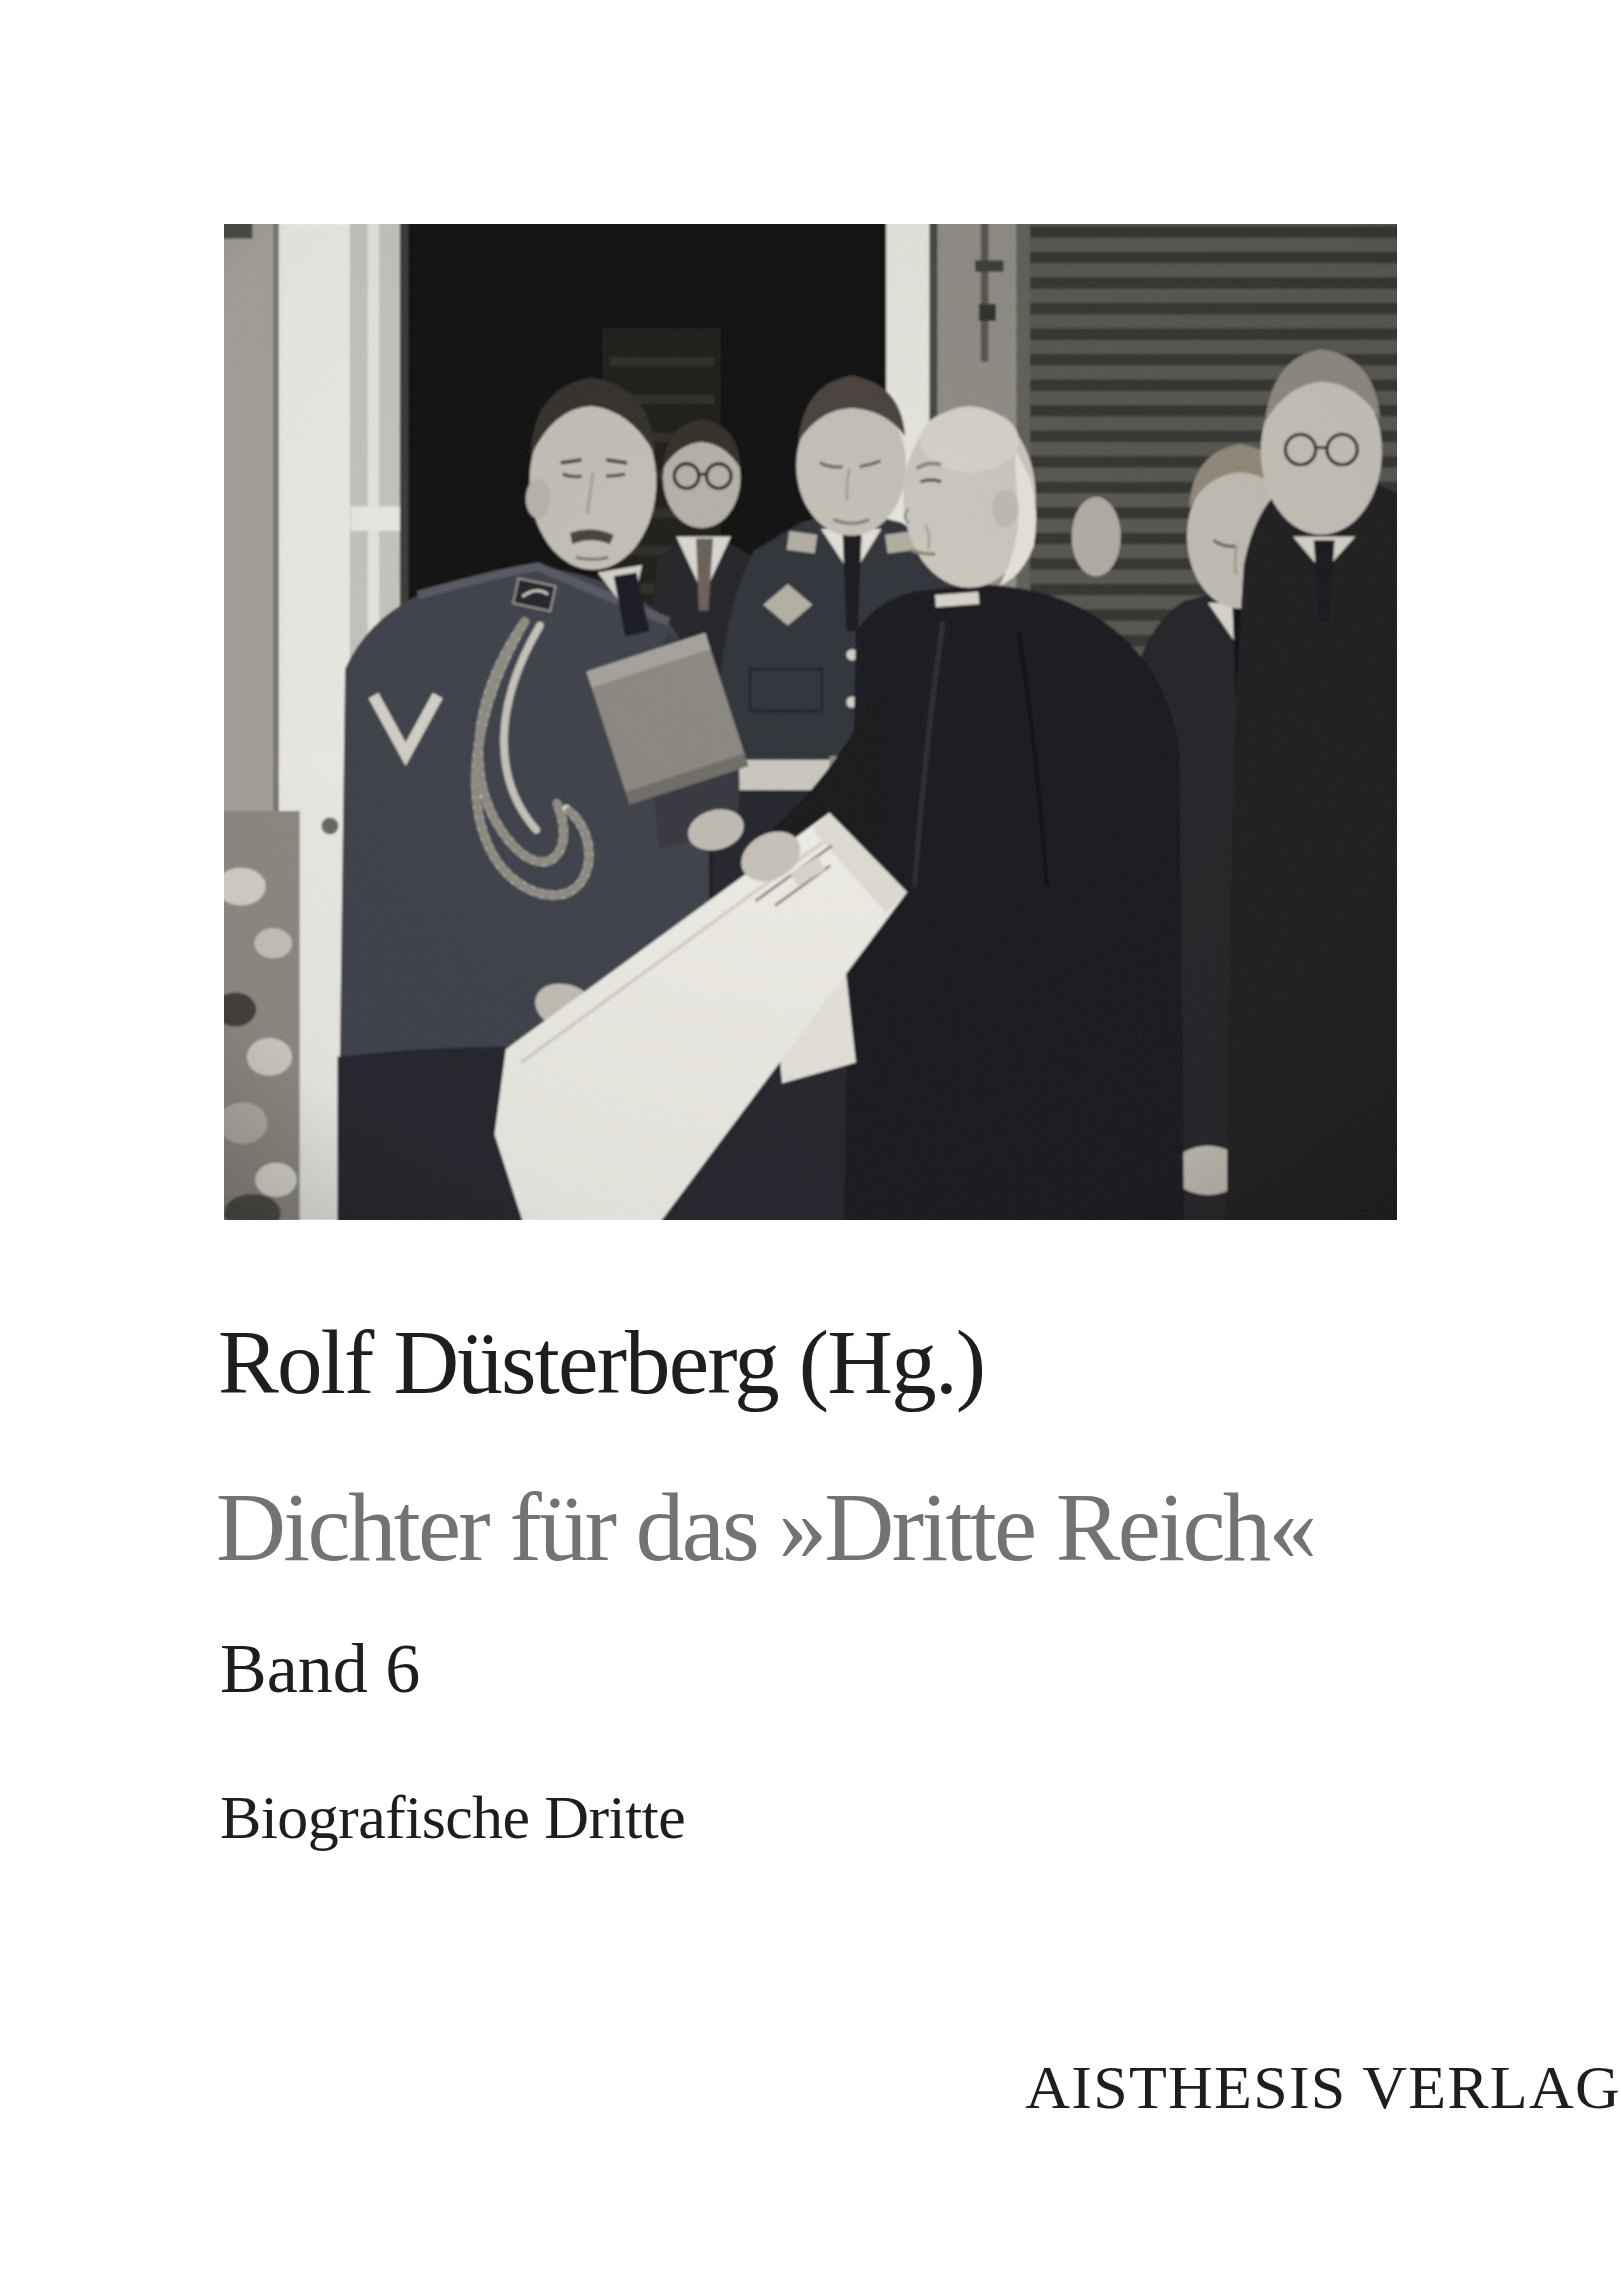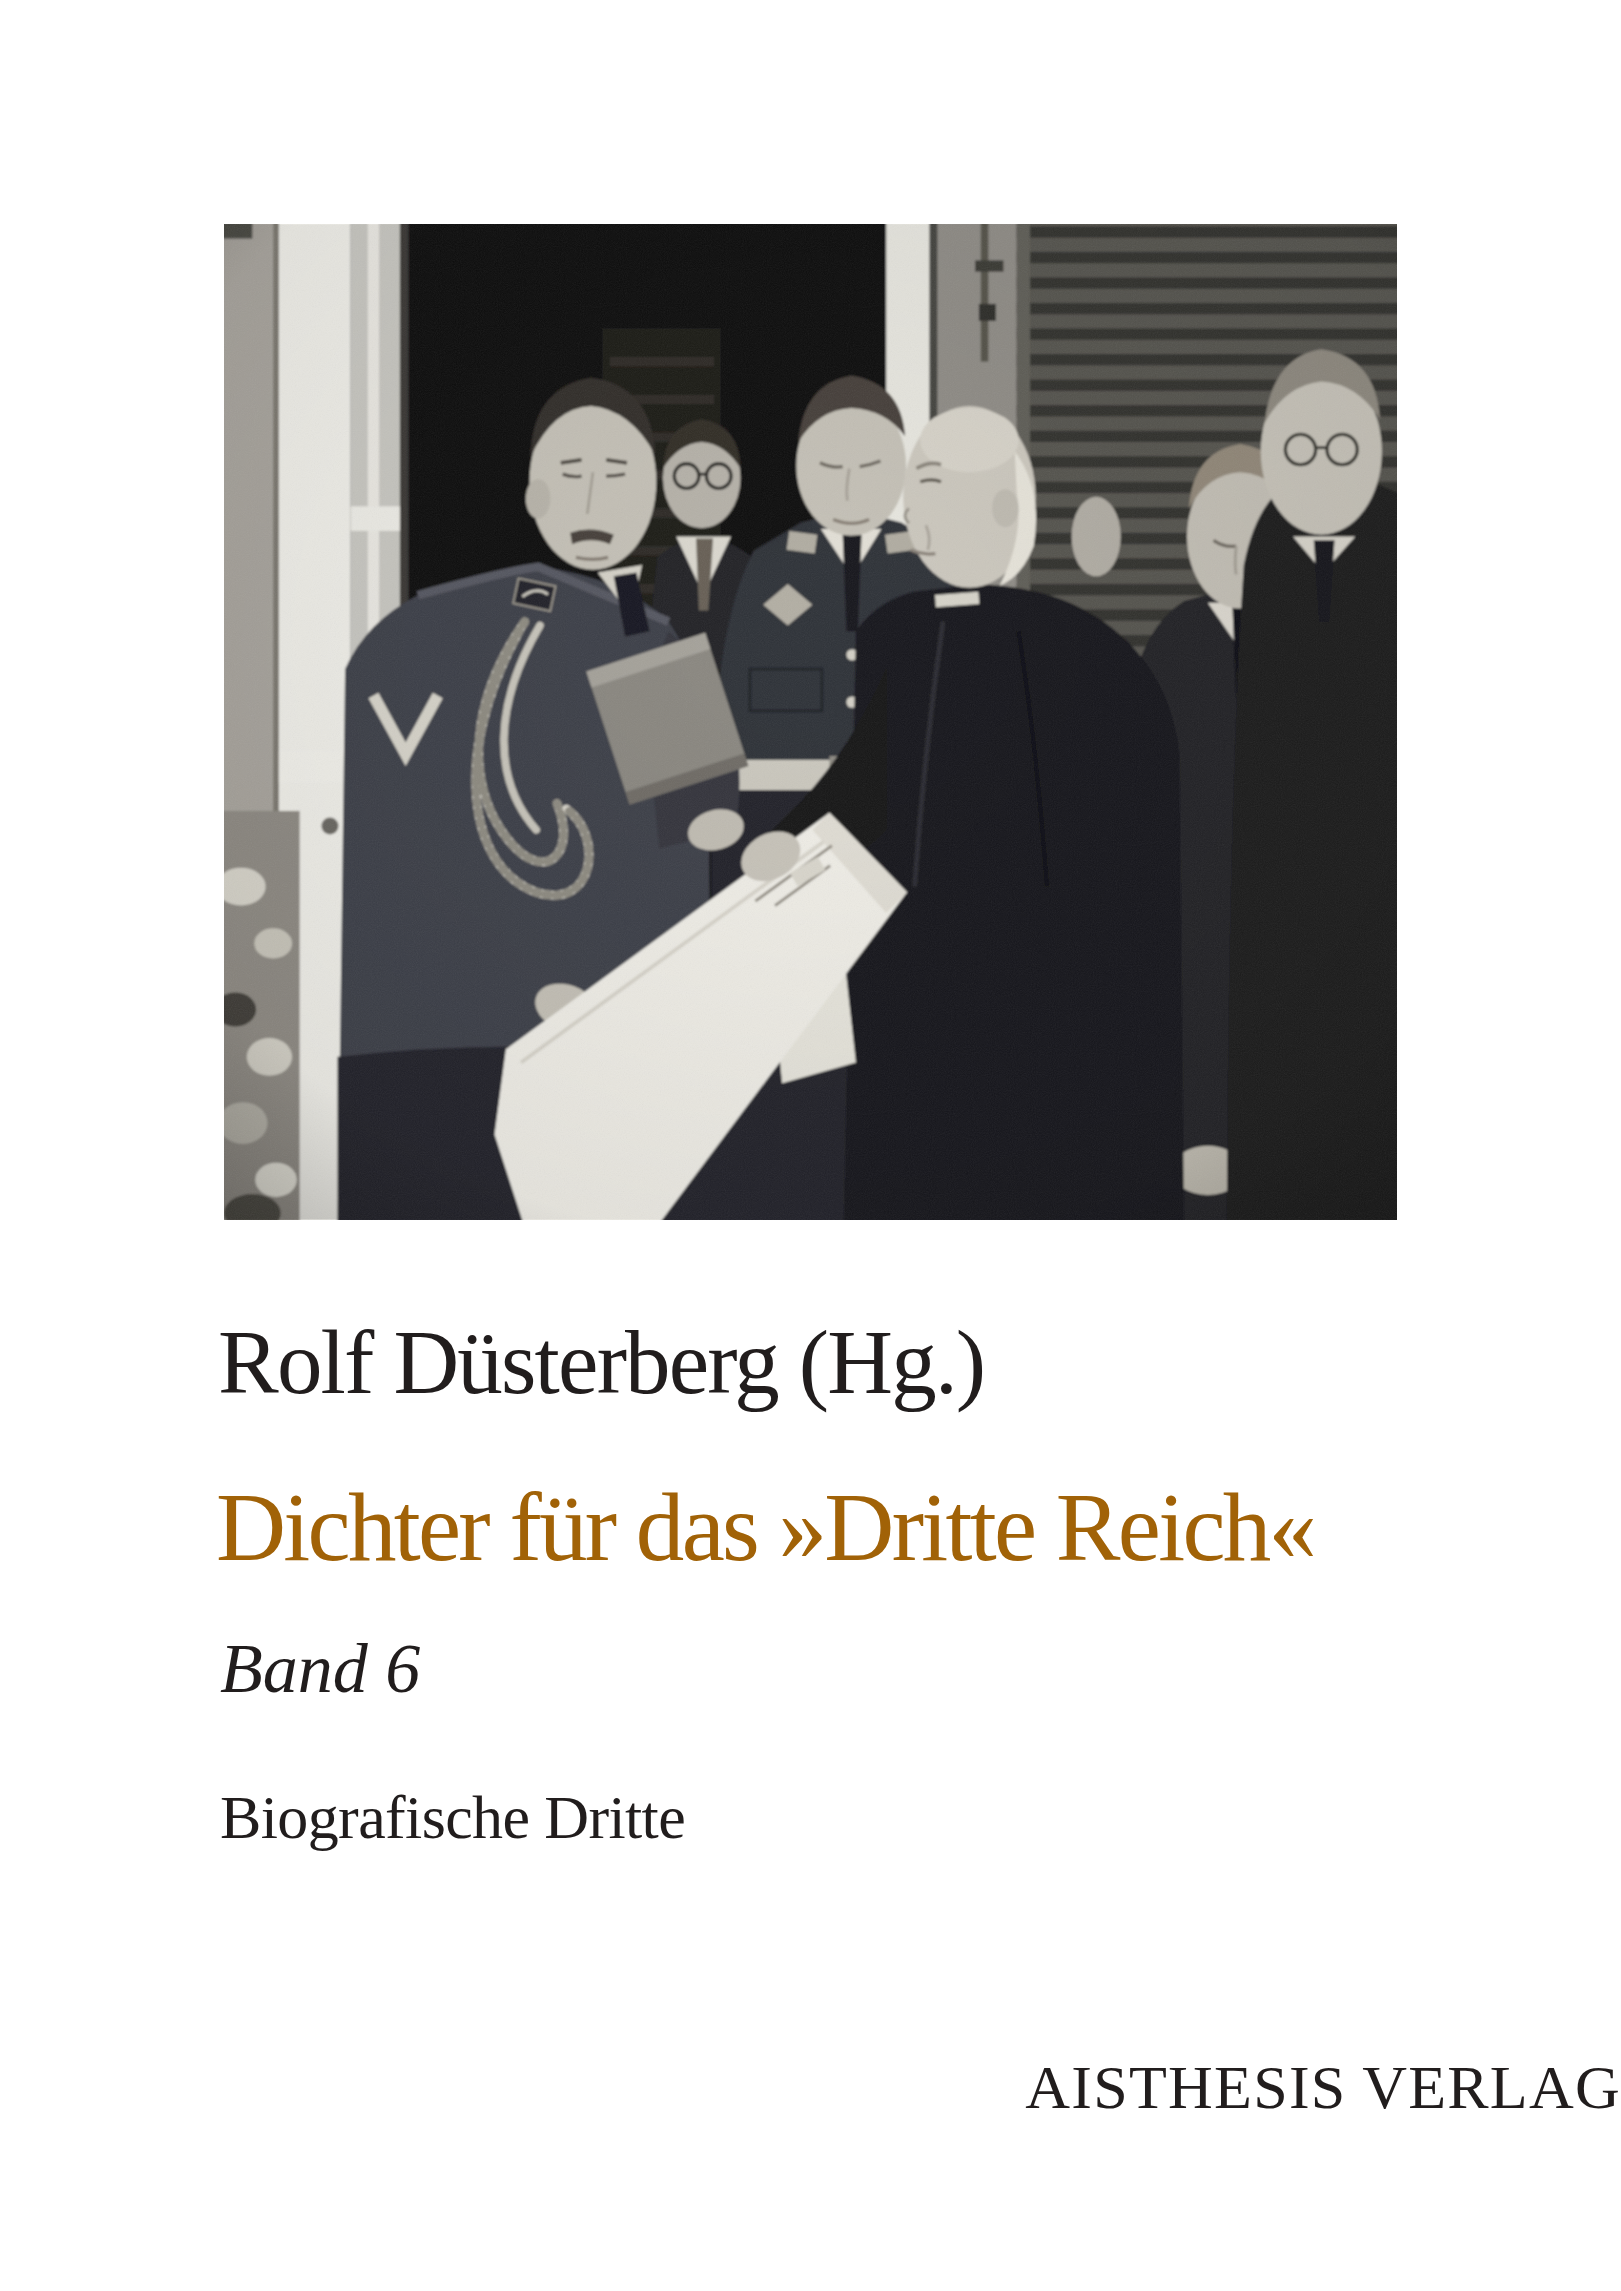--- a/index.html
+++ b/index.html
@@ -15,25 +15,25 @@
     position:absolute;left:224px;top:224px;width:1173px;height:996px;
   }
   .photo svg{display:block;width:100%;height:100%;}
   .author{
     position:absolute;left:218px;top:1317px;
     font-size:91px;line-height:1;letter-spacing:-0.02em;white-space:nowrap;
   }
   .title{
     position:absolute;left:216px;top:1479px;
     font-size:97px;line-height:1;letter-spacing:-0.028em;
-    color:#a16207;white-space:nowrap;
+    color:#737373;white-space:nowrap;
   }
   .band{
     position:absolute;left:220px;top:1634px;
-    font-size:70px;line-height:1;font-style:italic;
+    font-size:70px;line-height:1;
   }
   .subtitle{
     position:absolute;left:220px;top:1778px;
     font-size:62px;line-height:79px;letter-spacing:-0.01em;
   }
   .publisher{
     position:absolute;left:0;top:2052px;width:1621px;
     text-align:right;font-size:62px;letter-spacing:0.02em;
   }
 </style>

